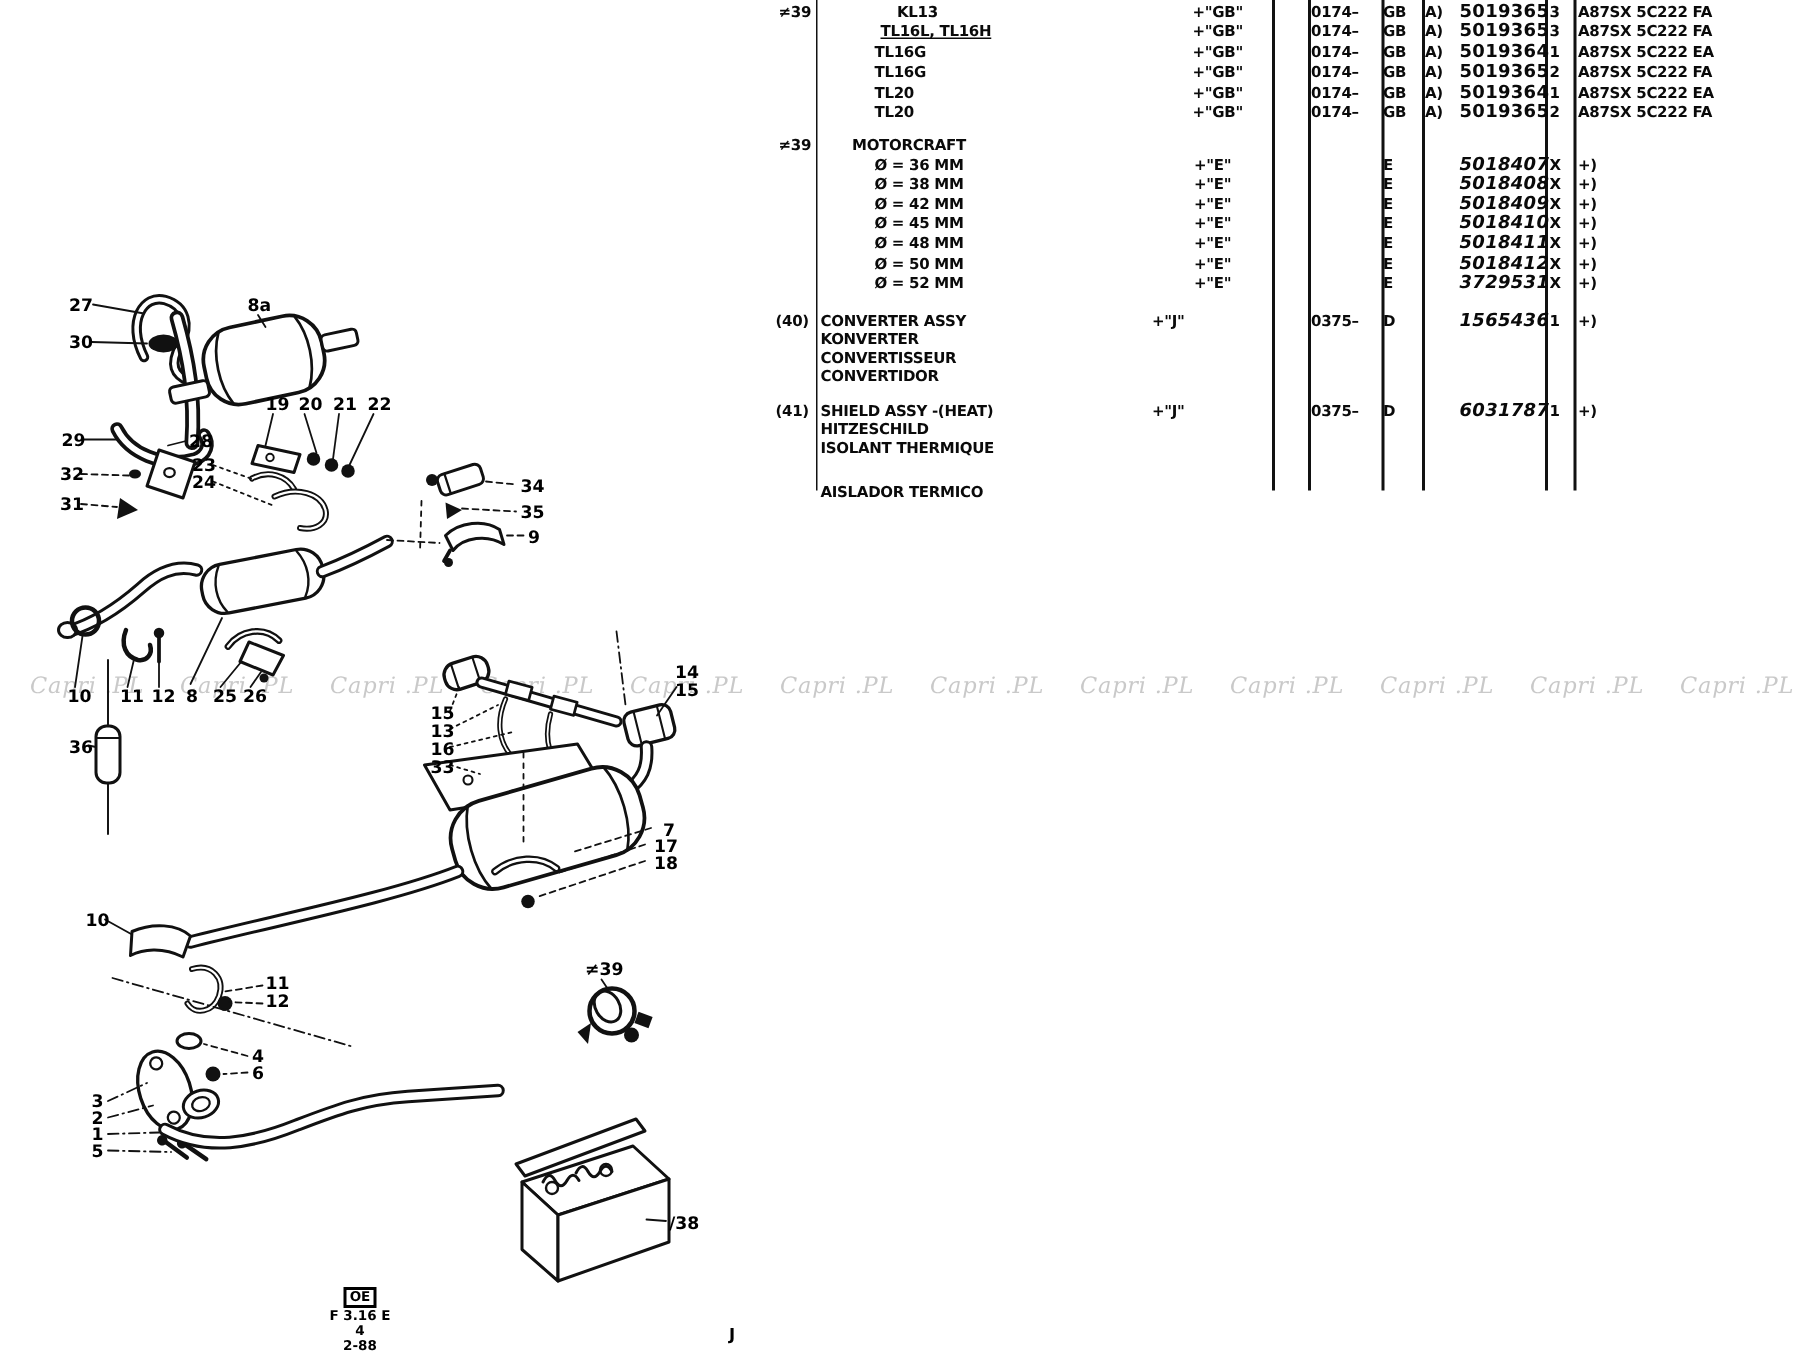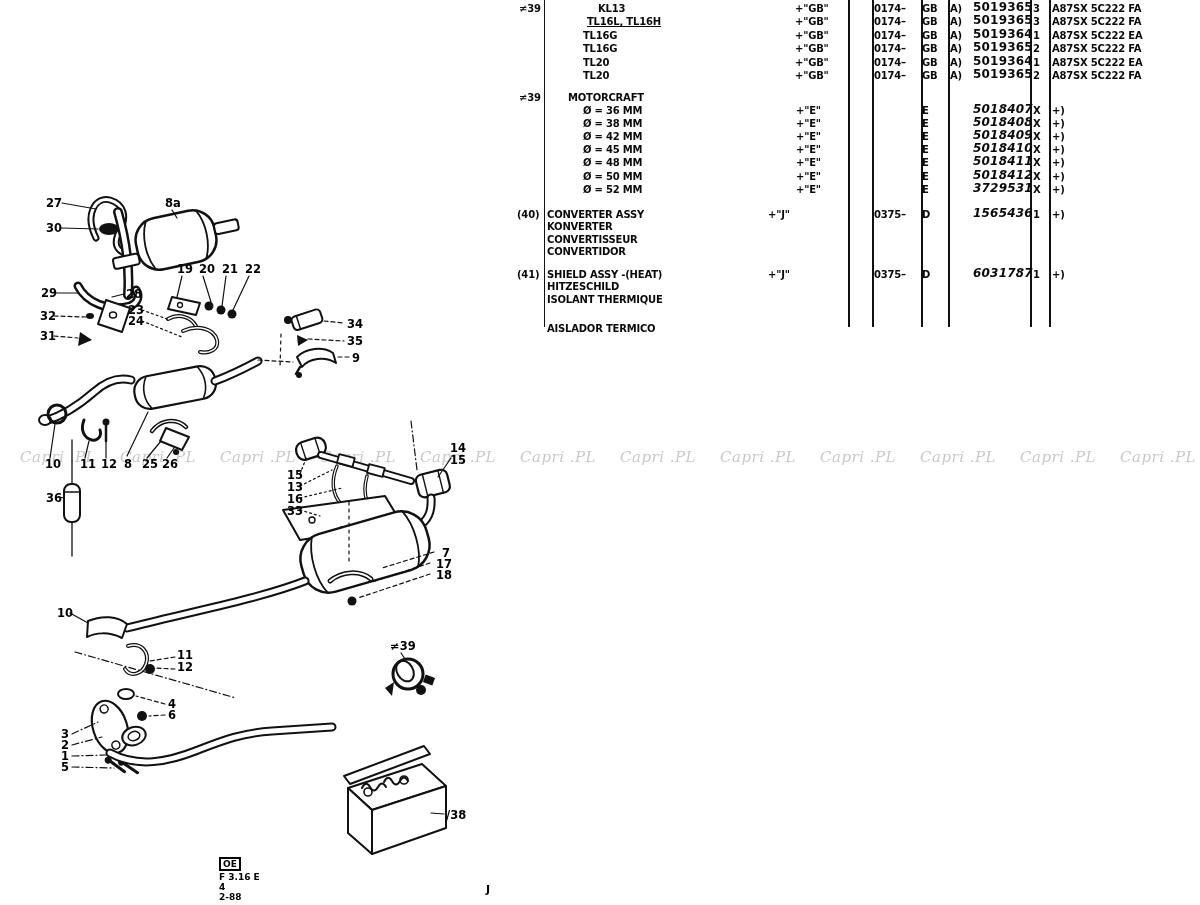--- a/index.html
+++ b/index.html
@@ -7,21 +7,21 @@
         font-family:"DejaVu Sans",sans-serif;}
   .wm{position:absolute;font-family:"DejaVu Serif",serif;font-style:italic;
       font-size:15px;letter-spacing:.5px;white-space:nowrap;user-select:none;}
   .t{position:absolute;font:700 10px "DejaVu Sans",sans-serif;letter-spacing:-.2px;
      white-space:nowrap;color:#0a0a0a;line-height:11px;}
   .part{font-size:12px;letter-spacing:.2px;}
   .it{font-style:italic;}
   .vline{position:absolute;width:1.5px;background:#111;top:0;height:327px;}
   #big-title{position:absolute;left:392px;top:102px;font-size:42px;font-weight:800;
      letter-spacing:1px;color:#000;font-family:"DejaVu Sans",sans-serif;}
-  #footer{position:absolute;left:219px;top:852px;color:#000;width:42px;}
+  #footer{position:absolute;left:219px;top:852px;color:#000;text-align:center;width:42px;}
   #footer .oe{display:inline-block;border:2px solid #000;font:700 9px "DejaVu Sans",sans-serif;
      padding:0 2px;line-height:10px;}
   #footer .fc{font:700 9px "DejaVu Sans",sans-serif;margin-top:1px;}
   #footer .fd{font:700 9px "DejaVu Sans",sans-serif;}
   #jmark{position:absolute;left:486px;top:883px;font:700 11px "DejaVu Sans",sans-serif;color:#000;}
   svg{position:absolute;left:0;top:0;}
 </style>
 </head>
 <body>
 

